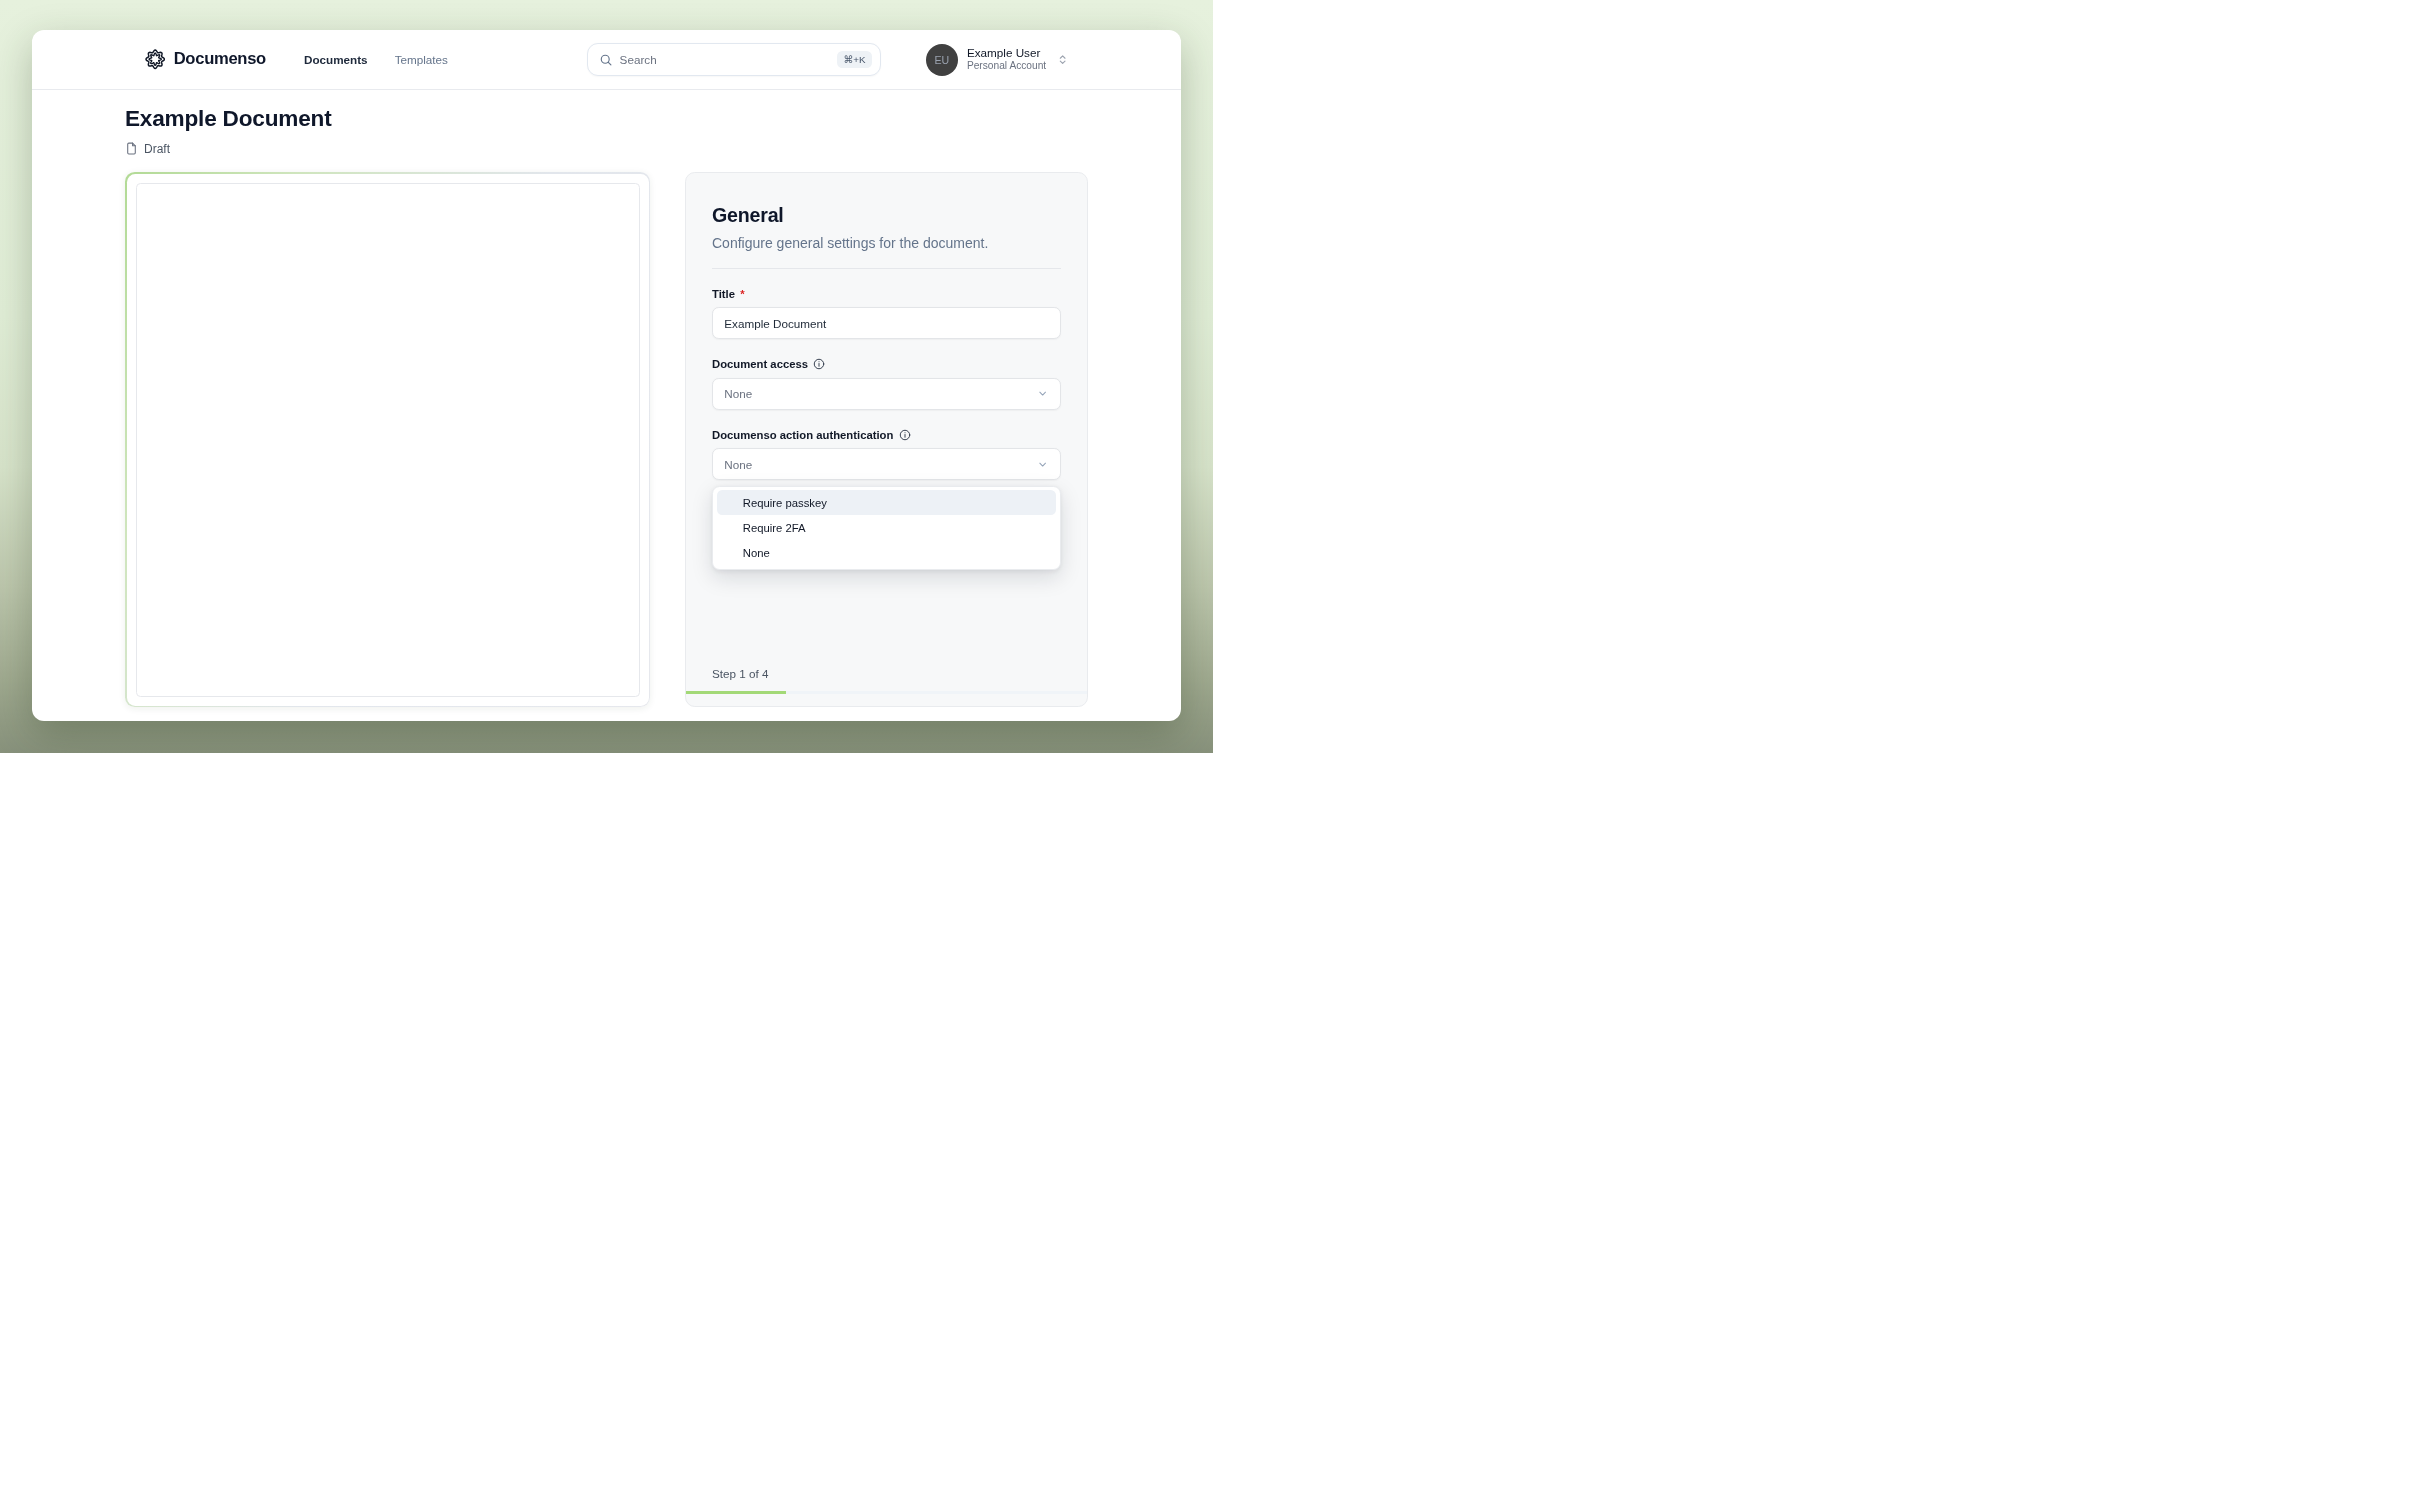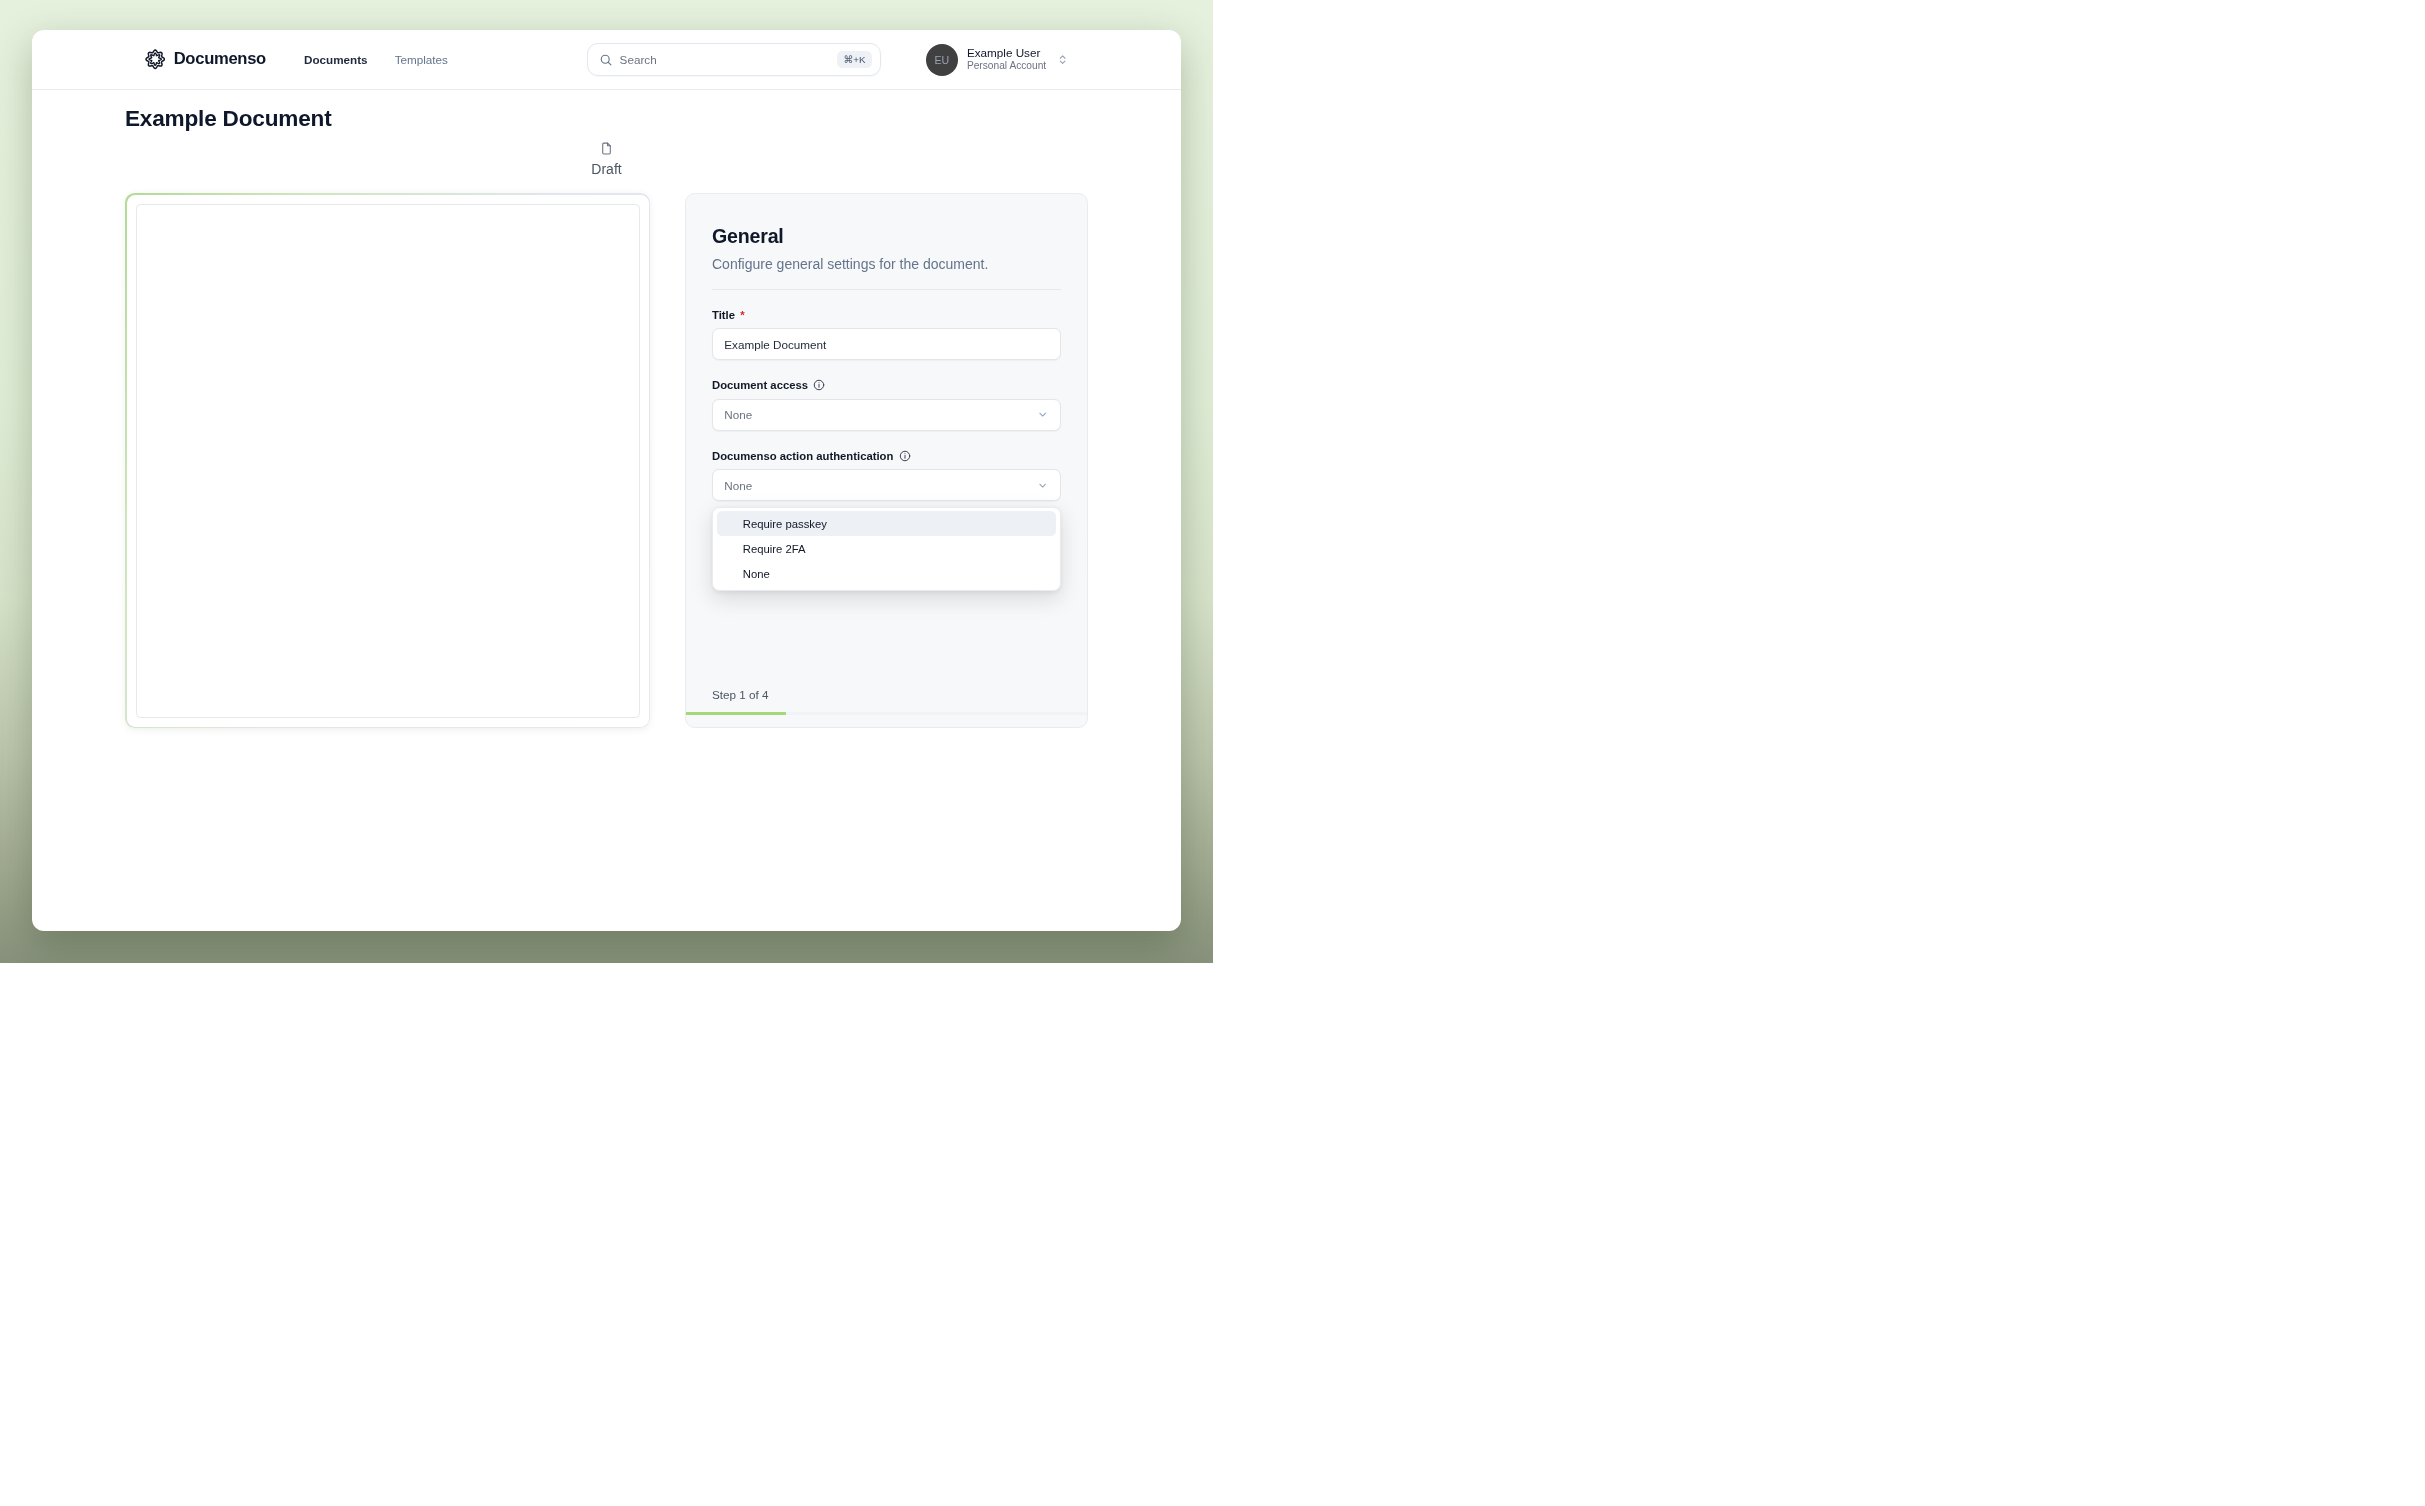--- a/index.html
+++ b/index.html
@@ -1,17 +1,17 @@
 <!DOCTYPE html>
 <html style="font-size:12px"><head>
 <meta charset="utf-8">
 <style>
   html,body{margin:0;padding:0;}
   body{font-family:"Liberation Sans","DejaVu Sans",sans-serif;}
-  .page{position:relative;width:1213px;height:963px;overflow:hidden;
+  .page{position:relative;width:1213px;height:753px;overflow:hidden;
         background:linear-gradient(180deg,#e6f1dd 0%,#e0edd6 42%,#d7e3ca 62%,#bcc6ac 78%,#a0aa90 90%,#87917b 100%);}
   .window{position:absolute;top:30px;left:32px;right:32px;bottom:32px;background:#ffffff;
           border-radius:12px;box-shadow:0 13.6px 38px rgba(35,55,25,.28);overflow:hidden;
           display:flex;flex-direction:column;}
   
   .nav{height:60px;flex:0 0 60px;display:flex;align-items:center;padding:0 113px;
        border-bottom:0.8px solid #e8eaee;box-sizing:border-box;}
   .brand{display:flex;align-items:center;gap:8.3px;}
   .brand svg{display:block;}
   .brand-name{font-size:16.6px;font-weight:800;color:#0f172a;letter-spacing:-0.3px;}
@@ -25,21 +25,21 @@
   .kbd{background:#eef2f6;color:#475569;font-size:9.8px;padding:3px 6.8px;border-radius:5.3px;}
   .user{display:flex;align-items:center;margin-left:45px;gap:9px;}
   .avatar{width:32px;height:32px;border-radius:50%;background:#404040;color:#9aa2af;
           display:flex;align-items:center;justify-content:center;font-size:10.6px;}
   .user-name{font-size:11.7px;color:#111827;font-weight:500;line-height:1.25;}
   .user-sub{font-size:10.2px;color:#6b7280;line-height:1.25;}
   .chev-updown{color:#9ca3af;margin-left:1.5px;}
   
   .content{padding:0 93px;flex:1;display:flex;flex-direction:column;box-sizing:border-box;}
   .doc-title{margin-top:15px;font-size:22.6px;line-height:27px;font-weight:800;color:#0f172a;letter-spacing:-0.2px;}
-  .doc-status{margin-top:9.8px;display:flex;align-items:center;gap:6px;color:#4b5563;font-size:14px;flex-direction:column;}
+  .doc-status{margin-top:9.8px;display:flex;align-items:center;gap:6px;color:#4b5563;font-size:12px;}
   .doc-status svg{color:#6b7280;}
   
   .main{display:flex;gap:35px;margin-top:16.6px;height:535px;flex:0 0 auto;}
   .preview-frame{flex:0 0 525px;border-radius:9.8px;padding:1.5px;box-sizing:border-box;
      background:linear-gradient(115deg,#b2da95 0%,#cfe5bd 22%,#e2e6ec 55%,#e6e8ed 100%);
      box-shadow:0 1.5px 7.5px rgba(30,50,20,.07);}
   .preview-inner{background:#fff;border-radius:8.3px;height:100%;box-sizing:border-box;padding:9px;}
   .pdf-page{height:100%;border:0.8px solid #e6e8ec;border-radius:4.5px;background:#fff;box-sizing:border-box;}
   
   .panel{flex:1;position:relative;background:#f7f8f9;border:0.8px solid #e9ebee;border-radius:9.8px;

